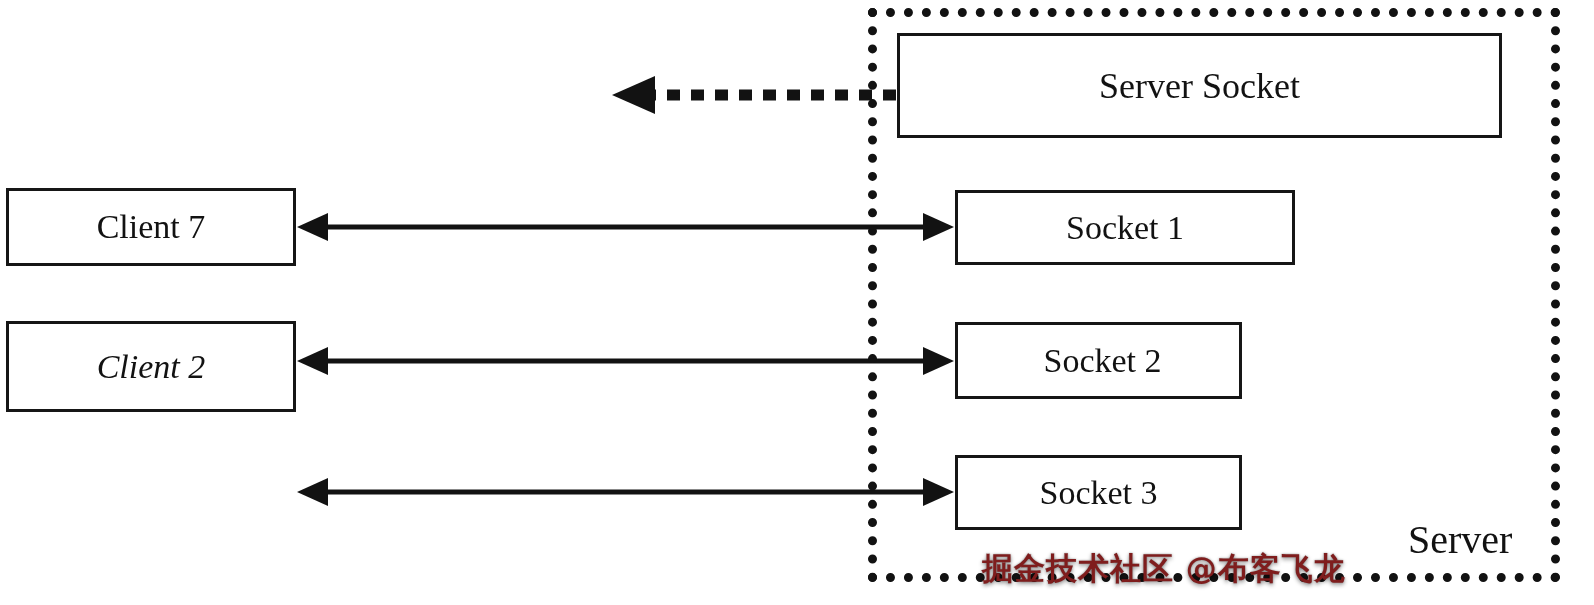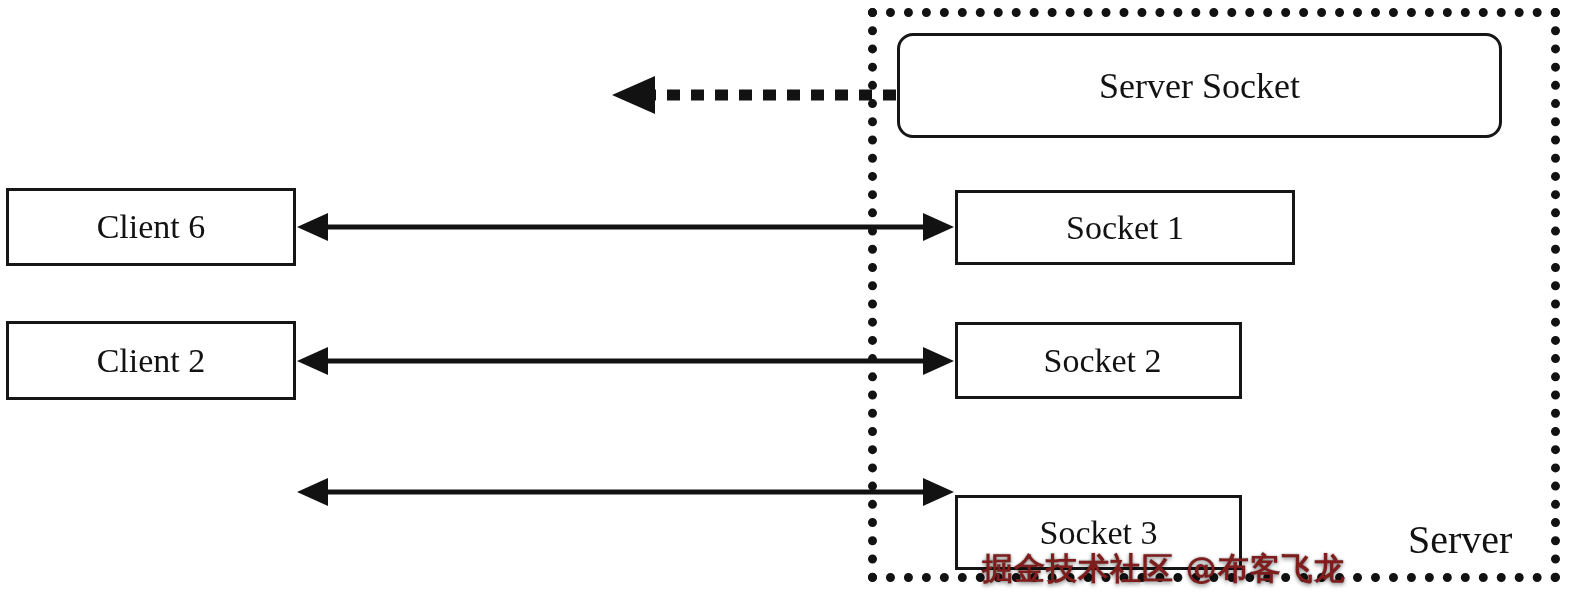--- a/index.html
+++ b/index.html
@@ -6,26 +6,26 @@
   .canvas{
     position:relative;width:1594px;height:605px;background:#ffffff;overflow:hidden;
     font-family:"Liberation Serif","DejaVu Serif",serif;color:#121212;
   }
   .arrow-layer{position:absolute;left:0;top:0;width:1594px;height:605px;}
   .node{
     position:absolute;background:#ffffff;border:3px solid #161616;box-sizing:border-box;
     display:flex;align-items:center;justify-content:center;font-size:34px;z-index:2;
   }
   .client-1{left:6px;top:188px;width:290px;height:78px;}
-  .client-2{left:6px;top:321px;width:290px;height:79px;}
+  .client-2{left:6px;top:321px;width:290px;height:91px;font-style:italic;}
   .client-3{left:6px;top:453px;width:290px;height:78px;}
   .socket-1{left:955px;top:190px;width:340px;height:75px;}
   .socket-2{left:955px;top:322px;width:287px;height:77px;padding-left:8px;}
-  .socket-3{left:955px;top:455px;width:287px;height:75px;margin-top:40px;}
-  .server-socket{left:897px;top:33px;width:605px;height:105px;font-size:36px;border-radius:16px;}
+  .socket-3{left:955px;top:455px;width:287px;height:75px;}
+  .server-socket{left:897px;top:33px;width:605px;height:105px;font-size:36px;}
   .server-group{
     position:absolute;left:868px;top:8px;width:692px;height:574px;
     border:9px dotted #121212;box-sizing:border-box;z-index:1;
   }
   .server-label{
     position:absolute;left:1408px;top:516px;font-size:40px;color:#121212;z-index:3;text-align:center;
   }
   .watermark{
     position:absolute;left:982px;top:548px;font-size:31px;font-weight:bold;
     color:#7f1d1d;letter-spacing:1px;white-space:nowrap;z-index:4;
@@ -64,21 +64,21 @@
       <polygon points="297,492 328,478 328,506" fill="#121212"></polygon>
       <polygon points="954,492 923,478 923,506" fill="#121212"></polygon>
     </g>
   </svg>
 
   <div class="node server-socket">
     <span>Server Socket</span>
   </div>
 
   <div class="node client-1">
-    <span>Client 6</span>
+    <span>Client 7</span>
   </div>
   <div class="node client-2">
     <span>Client 2</span>
   </div>
 
   <div class="node socket-1">
     <span>Socket 1</span>
   </div>
   <div class="node socket-2">
     <span>Socket 2</span>

